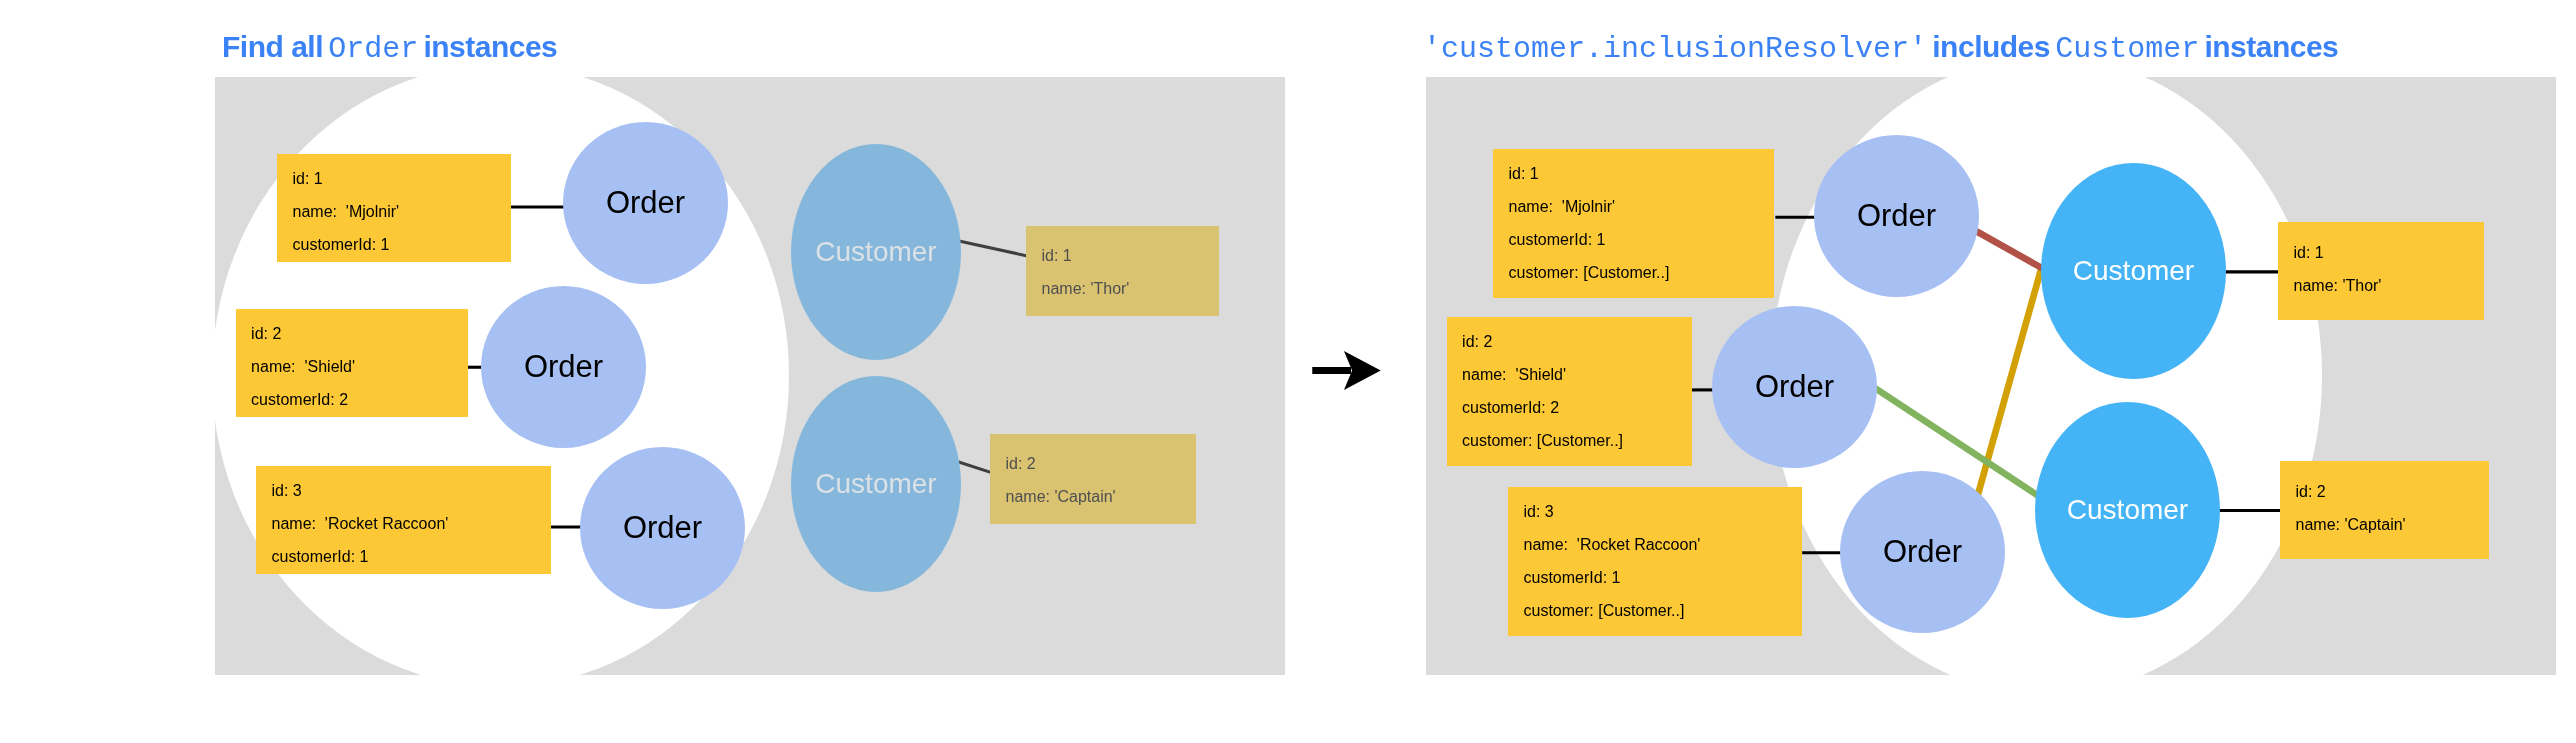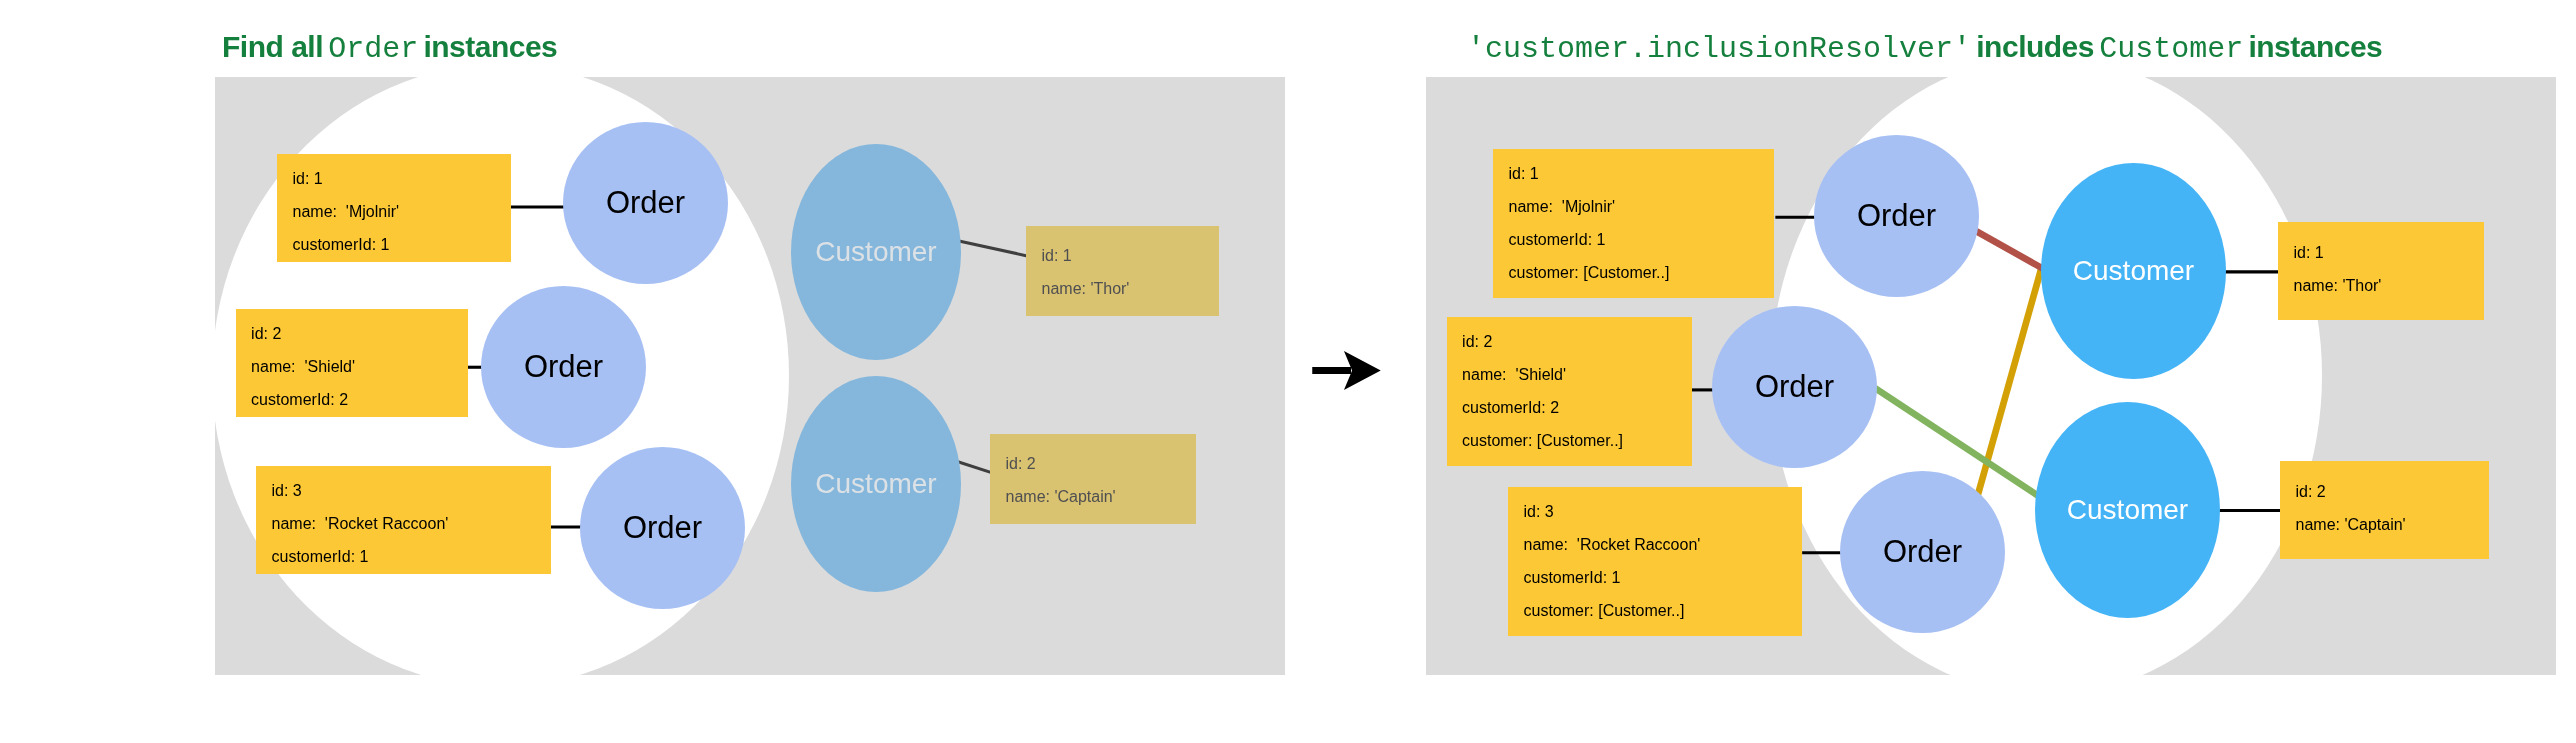--- a/index.html
+++ b/index.html
@@ -9,21 +9,21 @@
     height: 744px;
     background: #ffffff;
     overflow: hidden;
     font-family: "Liberation Sans", sans-serif;
   }
   .title {
     position: absolute;
     top: 30px;
     font-size: 30px;
     font-weight: 700;
-    color: #15803d;
+    color: #3b82f6;
     letter-spacing: -0.5px;
     white-space: pre;
   }
   .title .mono {
     font-family: "Liberation Mono", "DejaVu Sans Mono", monospace;
     font-weight: 400;
     font-size: 30px;
     letter-spacing: 0;
     margin: 0 5.2px;
   }
@@ -90,21 +90,21 @@
     z-index: 5;
   }
 </style>
 </head>
 <body>
 
 <div class="canvas">
 
   <div class="title" style="left:222px;"><span>Find all</span><span class="mono">Order</span><span>instances</span></div>
 
-  <div class="title" style="left:1423px;margin-left:44px;"><span class="mono" style="margin-left:0;">'customer.inclusionResolver'</span><span>includes</span><span class="mono">Customer</span><span>instances</span></div>
+  <div class="title" style="left:1423px;"><span class="mono" style="margin-left:0;">'customer.inclusionResolver'</span><span>includes</span><span class="mono">Customer</span><span>instances</span></div>
 
   <div class="panel panel-left">
     <div class="scope-ellipse" style="left:-2.6px; top:-13px; width:577px; height:623px;"></div>
 
     <svg class="links-svg" width="1070" height="598" viewBox="0 0 2076 1160">
       <line x1="570" y1="252" x2="685" y2="252" stroke-width="6" stroke="#000000"></line>
       <line x1="485" y1="563" x2="525" y2="563" stroke-width="6" stroke="#000000"></line>
       <line x1="645" y1="873" x2="715" y2="873" stroke-width="6" stroke="#000000"></line>
       <line x1="1430" y1="315" x2="1580" y2="348" stroke-width="6" stroke="#3F3F3F"></line>
       <line x1="1428" y1="742" x2="1508" y2="768" stroke-width="6" stroke="#3F3F3F"></line>

